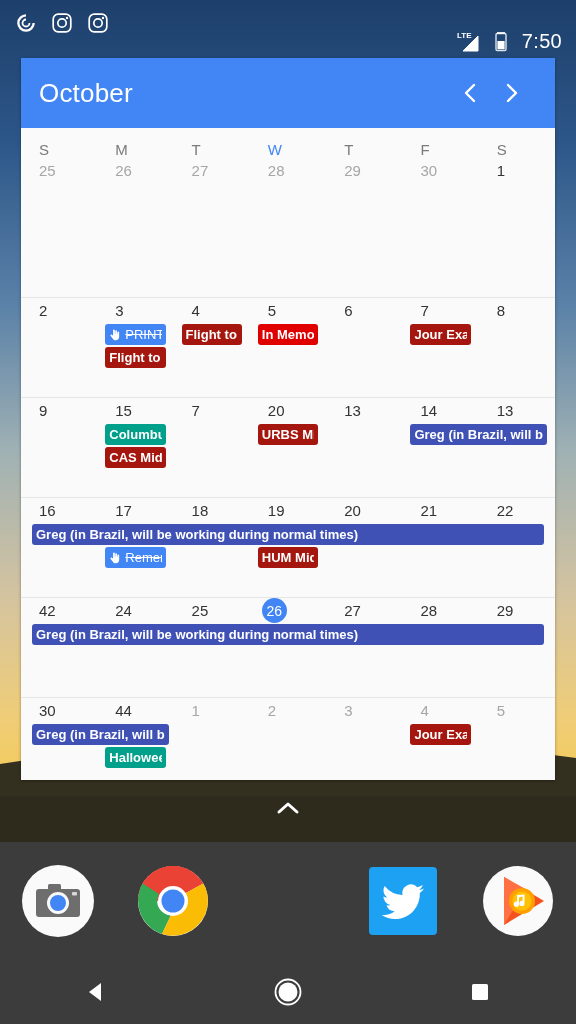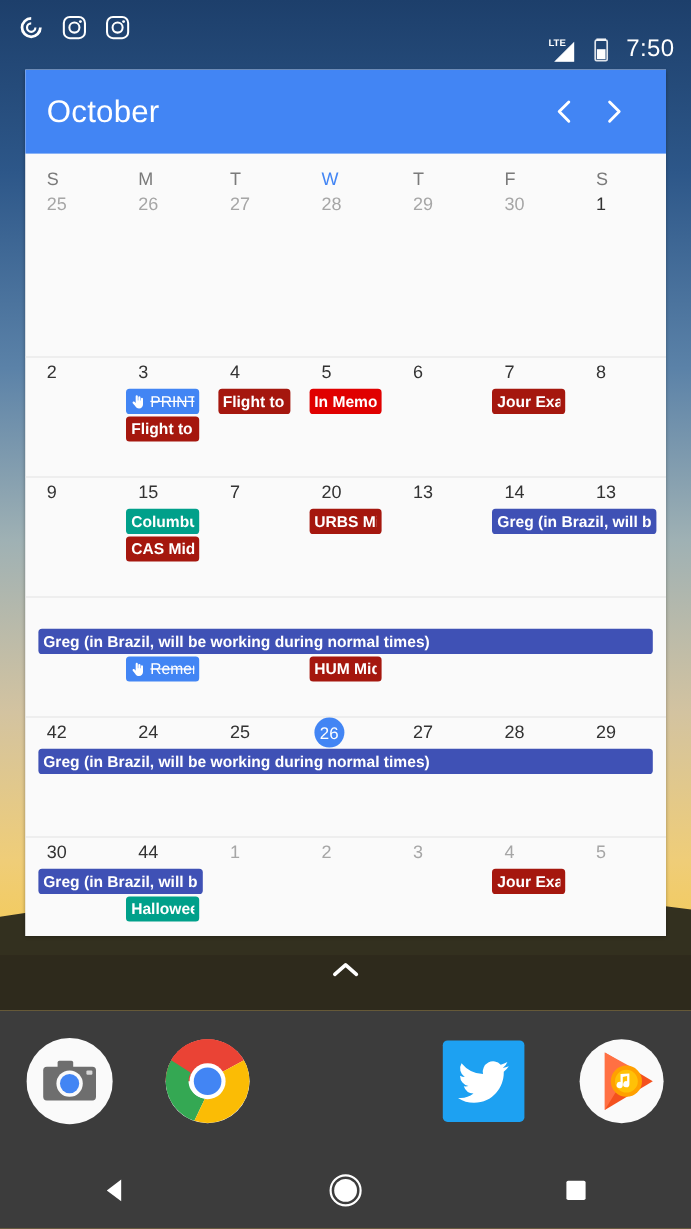--- a/index.html
+++ b/index.html
@@ -285,20 +285,29 @@
           </div>
           <div class="chip" style="background: rgb(63, 81, 181); left: 389.429px; width: 136.571px; top: 0px;">
             <span class="chip-label">Greg (in Brazil, will be</span>
           </div>
           <div class="chip" style="background: rgb(165, 23, 14); left: 84.2857px; width: 60.2857px; top: 23px;">
             <span class="chip-label">CAS Midte</span>
           </div>
         </div>
       </div>
       <div class="week" id="week-3">
+        <div class="daynums">
+          <div class="daynum">16</div>
+          <div class="daynum">17</div>
+          <div class="daynum">18</div>
+          <div class="daynum">19</div>
+          <div class="daynum">20</div>
+          <div class="daynum">21</div>
+          <div class="daynum">22</div>
+        </div>
         <div class="events">
           <div class="chip" style="background: rgb(63, 81, 181); left: 11px; width: 512px; top: 0px;">
             <span class="chip-label">Greg (in Brazil, will be working during normal times)</span>
           </div>
           <div class="chip task" style="background: rgb(66, 133, 244); left: 84.2857px; width: 60.2857px; top: 23px;">
             <svg class="task-icon" viewBox="0 0 16 16">
               <path d="M5 2.2a1.1 1.1 0 0 1 2.2 0v4.3h.5V3.3a1.1 1.1 0 0 1 2.2 0v3.2h.5V4.4a1.1 1.1 0 0 1 2.1 0v6.1c0 2.3-1.6 4.1-4 4.1-2 0-3.2-1-4-2.4L2 9.2c-.4-.7-.1-1.4.6-1.7.6-.3 1.2 0 1.6.6l.8 1.2z" fill="#fff"></path>
             </svg>
             <span class="chip-label">Rememb</span>
           </div>

